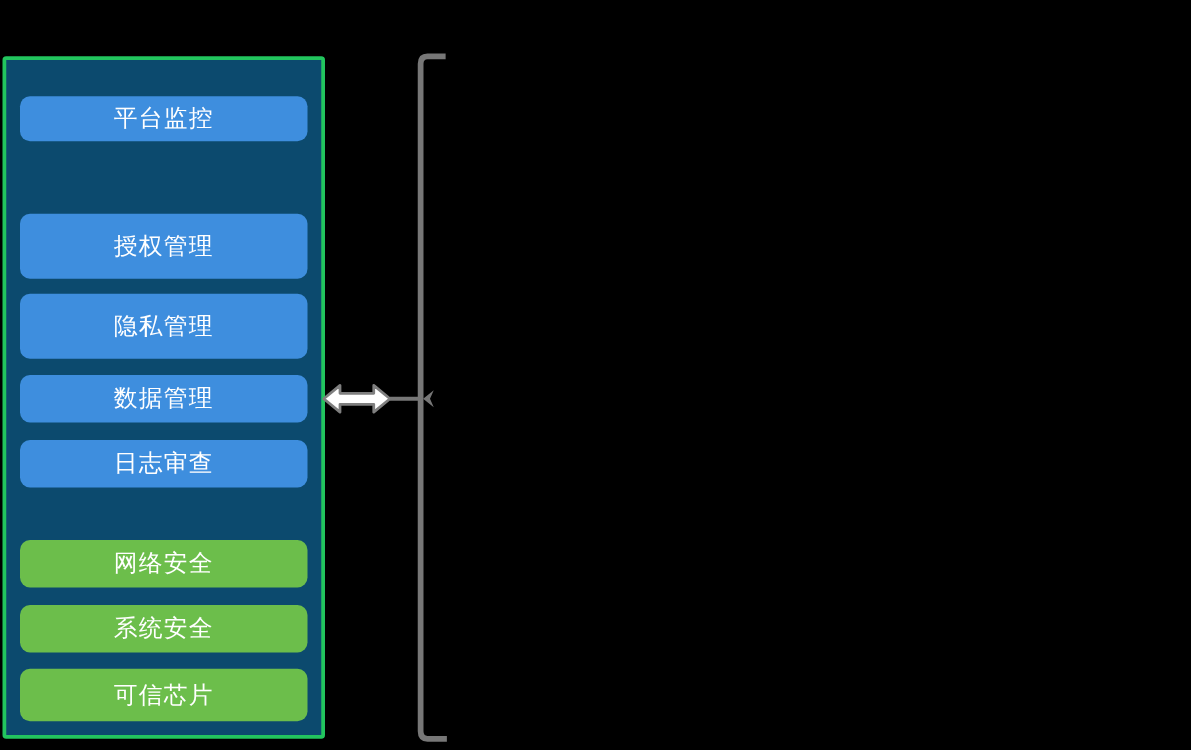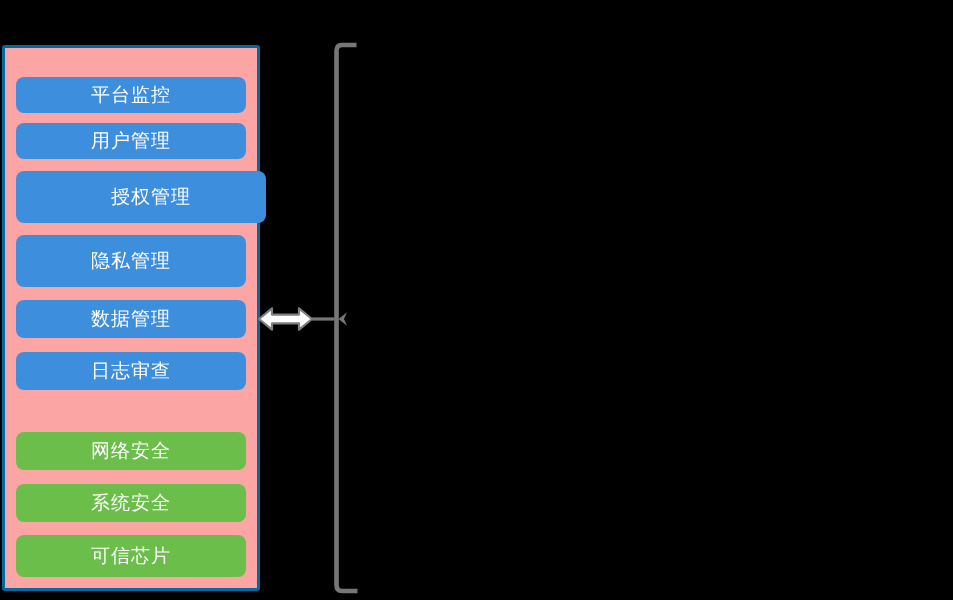--- a/index.html
+++ b/index.html
@@ -20,43 +20,43 @@
     width: 953px; height: 600px;
     background: #000000;
   }
   .panel {
     position: absolute;
     left: 2px;
     top: 45px;
     width: 258px;
     height: 546px;
     box-sizing: border-box;
-    background: #fca5a5;
-    border: 3px solid #0369a1;
+    background: #0c4a6e;
+    border: 3px solid #22c55e;
     border-radius: 3px;
   }
   .btn {
     position: absolute;
     left: 11px;
     width: 230px;
     border-radius: 8px;
     display: flex;
     align-items: center;
     justify-content: center;
     color: #ffffff;
     font-size: 19px;
     letter-spacing: 1px;
     user-select: none;
     cursor: default;
   }
   .btn.blue  { background: #3e8ede; }
   .btn.green { background: #6cbe4b; }
   .pos-1 { top: 29px;  height: 36px; }
   .pos-2 { top: 75px;  height: 36px; }
-  .pos-3 { top: 123px; height: 52px; padding-left: 20px; }
+  .pos-3 { top: 123px; height: 52px; }
   .pos-4 { top: 187px; height: 52px; }
   .pos-5 { top: 252px; height: 38px; }
   .pos-6 { top: 304px; height: 38px; text-align: center; }
   .pos-7 { top: 384px; height: 38px; }
   .pos-8 { top: 436px; height: 38px; }
   .pos-9 { top: 487px; height: 42px; }
   .connector-svg {
     position: absolute;
     left: 0; top: 0;
     width: 953px; height: 600px;
@@ -67,23 +67,20 @@
 <body>
 
 <div class="canvas">
 
   <div class="panel">
 
     <div class="btn blue pos-1">
       <span>平台监控</span>
     </div>
 
-    <div class="btn blue pos-2">
-      <span>用户管理</span>
-    </div>
 
     <div class="btn blue pos-3">
       <span>授权管理</span>
     </div>
 
     <div class="btn blue pos-5">
       <span>数据管理</span>
     </div>
 
     <div class="btn blue pos-4">

